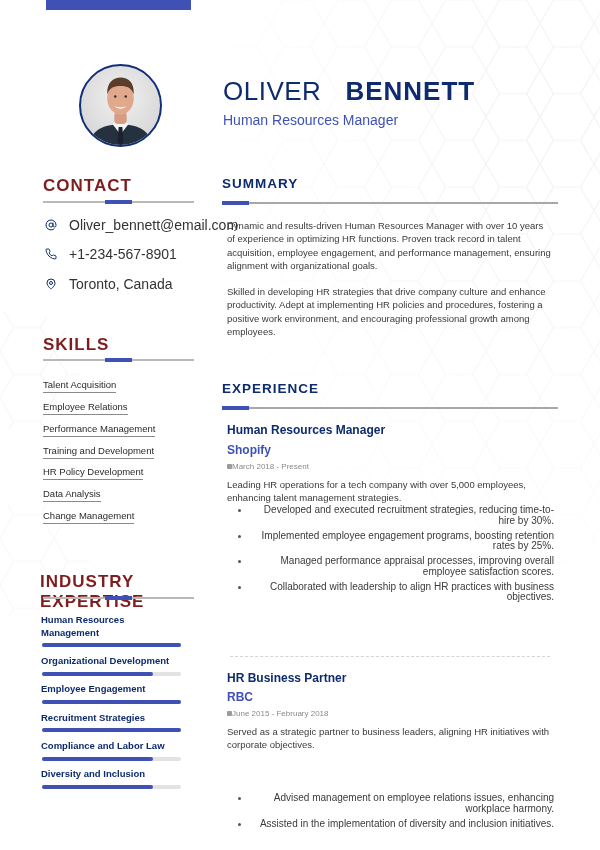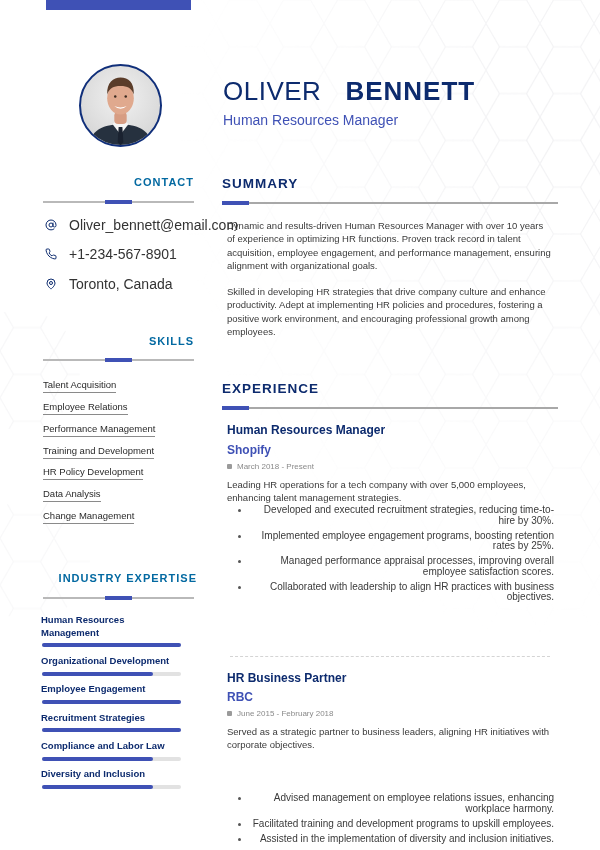--- a/index.html
+++ b/index.html
@@ -14,21 +14,21 @@
   .photo { position: absolute; left: 79px; top: 64px; width: 83px; height: 83px; border-radius: 50%; border: 2px solid #102f7a; overflow: hidden; background: radial-gradient(circle at 50% 40%, #f1f1f1 0%, #d9d9d9 70%, #c8c8c8 100%); z-index: 2; }
   .photo svg { width: 100%; height: 100%; display: block; }
 
   
   .name { position: absolute; left: 223px; top: 76px; font-size: 26px; letter-spacing: 0.5px; color: #0d2b6e; z-index: 2; white-space: nowrap; line-height: 30px; }
   .name .first { font-weight: 400; }
   .name .last { font-weight: 700; margin-left: 24px; letter-spacing: 1px; }
   .job-title { position: absolute; left: 223px; top: 112px; font-size: 14px; color: #3f51b5; font-weight: 500; z-index: 2; }
 
   
-  .lh { position: absolute; left: 43px; width: 151px; text-align: right; font-weight: 700; font-size: 11px; letter-spacing: 1px; color: #0369a1; z-index: 2; }
+  .lh { position: absolute; left: 43px; width: 151px; text-align: left; font-weight: 700; font-size: 17px; letter-spacing: 1px; color: #7f1d1d; z-index: 2; }
   .ldiv { position: absolute; left: 43px; width: 151px; height: 2px; background: #b9b9b9; z-index: 2; }
   .ldiv::after { content: ""; position: absolute; left: 62px; top: -1px; width: 27px; height: 4px; background: #3f51b5; }
 
   
   .contact-item { position: absolute; left: 45px; display: flex; align-items: center; gap: 12px; font-size: 14px; color: #333; z-index: 2; }
   .contact-item svg { width: 12px; height: 12px; flex: none; }
 
   
   .skill { position: absolute; left: 43px; font-size: 9.5px; color: #2a2a2a; font-weight: 500; padding-bottom: 2px; border-bottom: 1px solid #8a8a8a; z-index: 2; white-space: nowrap; }
 
@@ -39,21 +39,21 @@
 
   
   .rh { position: absolute; left: 222px; font-size: 13.5px; font-weight: 700; letter-spacing: 1px; color: #0d2b6e; z-index: 2; }
   .rdiv { position: absolute; left: 222px; width: 336px; height: 2px; background: #a8a8a8; z-index: 2; }
   .rdiv::after { content: ""; position: absolute; left: 0; top: -1px; width: 27px; height: 4px; background: #3f51b5; }
 
   .para { position: absolute; left: 227px; width: 325px; font-size: 9.5px; line-height: 13.3px; color: #3a3a3a; z-index: 2; }
 
   .job-role { position: absolute; left: 227px; font-size: 12px; font-weight: 700; color: #0d2b6e; z-index: 2; }
   .job-company { position: absolute; left: 227px; font-size: 12px; font-weight: 700; color: #3f51b5; z-index: 2; }
-  .job-date { position: absolute; left: 227px; font-size: 8px; color: #8a8a8a; display: flex; align-items: center; gap: 5px; z-index: 2; }
+  .job-date { position: absolute; left: 227px; font-size: 8px; color: #8a8a8a; display: flex; align-items: center; z-index: 2; }
   .job-date .sq { width: 5px; height: 5px; background: #9a9a9a; border-radius: 1px; }
   .job-desc { position: absolute; left: 227px; width: 325px; font-size: 9.5px; line-height: 12.5px; color: #3a3a3a; z-index: 2; }
   .bullets { position: absolute; left: 236px; width: 318px; list-style: none; z-index: 2; }
   .bullets li { position: relative; padding-left: 15px; font-size: 10px; line-height: 10.5px; color: #3a3a3a; margin-bottom: 4.5px; text-align: right; }
   .bullets li::before { content: ""; position: absolute; left: 2px; top: 4px; width: 3px; height: 3px; border-radius: 50%; background: #555; }
 
   .dashed-sep { position: absolute; left: 230px; width: 320px; border-top: 1px dashed #d4d4d4; z-index: 2; }
 </style>
 </head>
 <body>
@@ -199,15 +199,14 @@
 
 <div class="job-role" style="top:671px;">HR Business Partner</div>
 <div class="job-company" style="top:690px;">RBC</div>
 <div class="job-date" style="top:709px;">
   <span class="sq"></span>
   <span>June 2015 - February 2018</span>
 </div>
 <p class="job-desc" style="top:726px;">Served as a strategic partner to business leaders, aligning HR initiatives with corporate objectives.</p>
 <ul class="bullets" style="top:793px;">
   <li>Advised management on employee relations issues, enhancing workplace harmony.</li>
-  <li>Facilitated training and development programs to upskill employees.</li>
   <li>Assisted in the implementation of diversity and inclusion initiatives.</li>
 </ul>
 
 </body></html>

